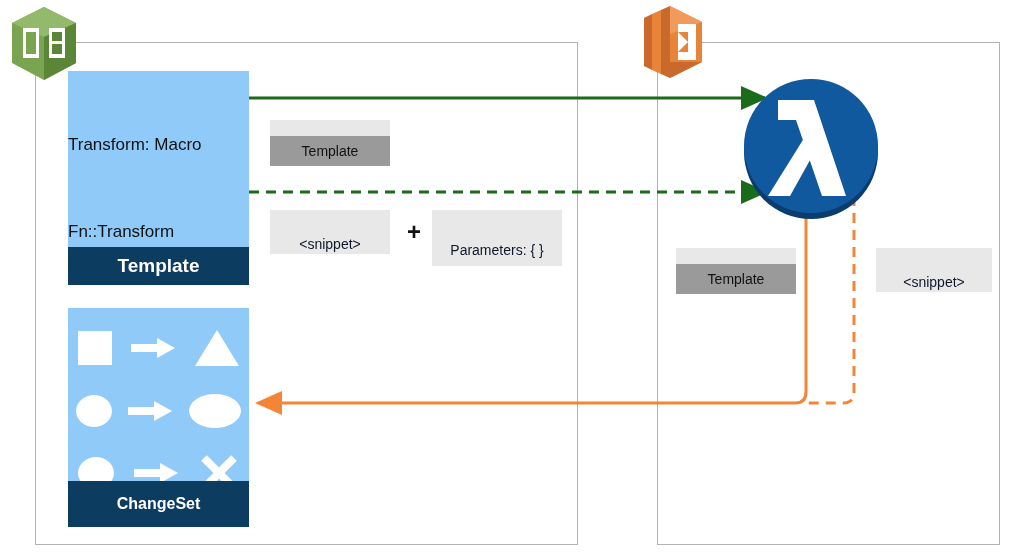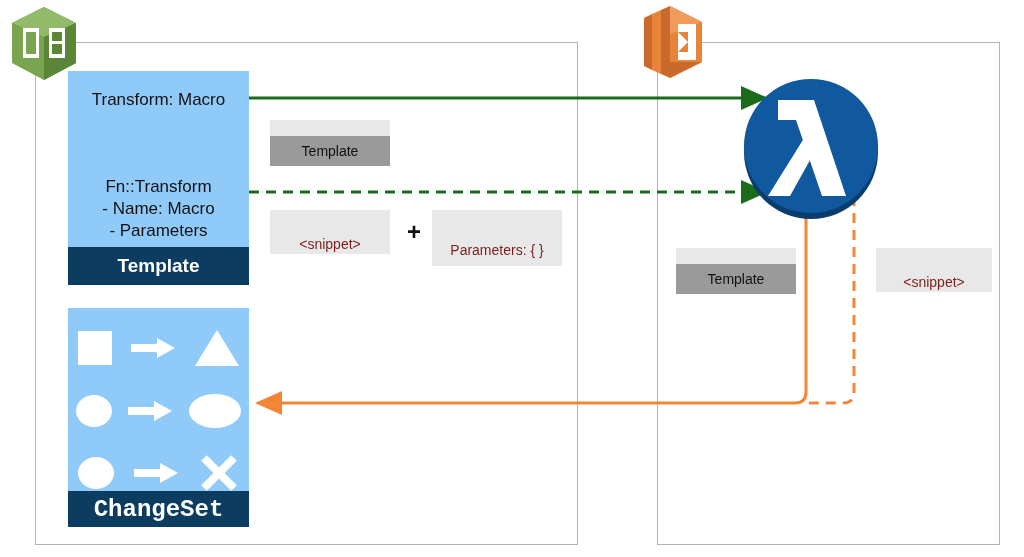--- a/index.html
+++ b/index.html
@@ -48,30 +48,31 @@
     font-weight: bold;
     display: flex;
     align-items: center;
     justify-content: center;
   }
   #template-card { left: 68px; top: 71px; width: 181px; height: 214px; }
   #template-card .card-footer { height: 38px; }
   .tpl-line {
     position: absolute;
     width: 100%;
-    text-align: center;
+    text-align: left;
     color: #111111;
     font-size: 17px;
     line-height: 22px;
+    margin-top: 45px;
   }
   #tpl-title    { top: 18px; }
   #tpl-body     { top: 105px; }
 
   #changeset-card { left: 68px; top: 308px; width: 181px; height: 219px; }
-  #changeset-card .card-footer { height: 36px; font-size: 24px; font-family: Liberation Mono, monospace; }
+  #changeset-card .card-footer { height: 46px; font-size: 16px; }
 
   .shape-row {
     position: absolute;
     left: 0;
     width: 181px;
     height: 50px;
     display: flex;
     align-items: center;
     justify-content: space-around;
   }
@@ -102,21 +103,21 @@
     display: flex;
     align-items: center;
     justify-content: center;
   }
   .gray-box .plain-label {
     position: absolute;
     left: 0; right: 0; top: 0; bottom: 0;
     display: flex;
     align-items: center;
     justify-content: center;
-    color: #7f1d1d;
+    color: #0f172a;
     font-size: 14px;
     margin-top: 23px;
   }
   #template-mid   { left: 270px; top: 120px; width: 120px; height: 46px; }
   #template-mid .band { height: 30px; }
   #template-right { left: 676px; top: 248px; width: 120px; height: 46px; }
   #template-right .band { height: 30px; }
   #snippet-mid    { left: 270px; top: 210px; width: 120px; height: 44px; }
   #params-mid     { left: 432px; top: 210px; width: 130px; height: 56px; }
   #snippet-right  { left: 876px; top: 248px; width: 116px; height: 44px; }

